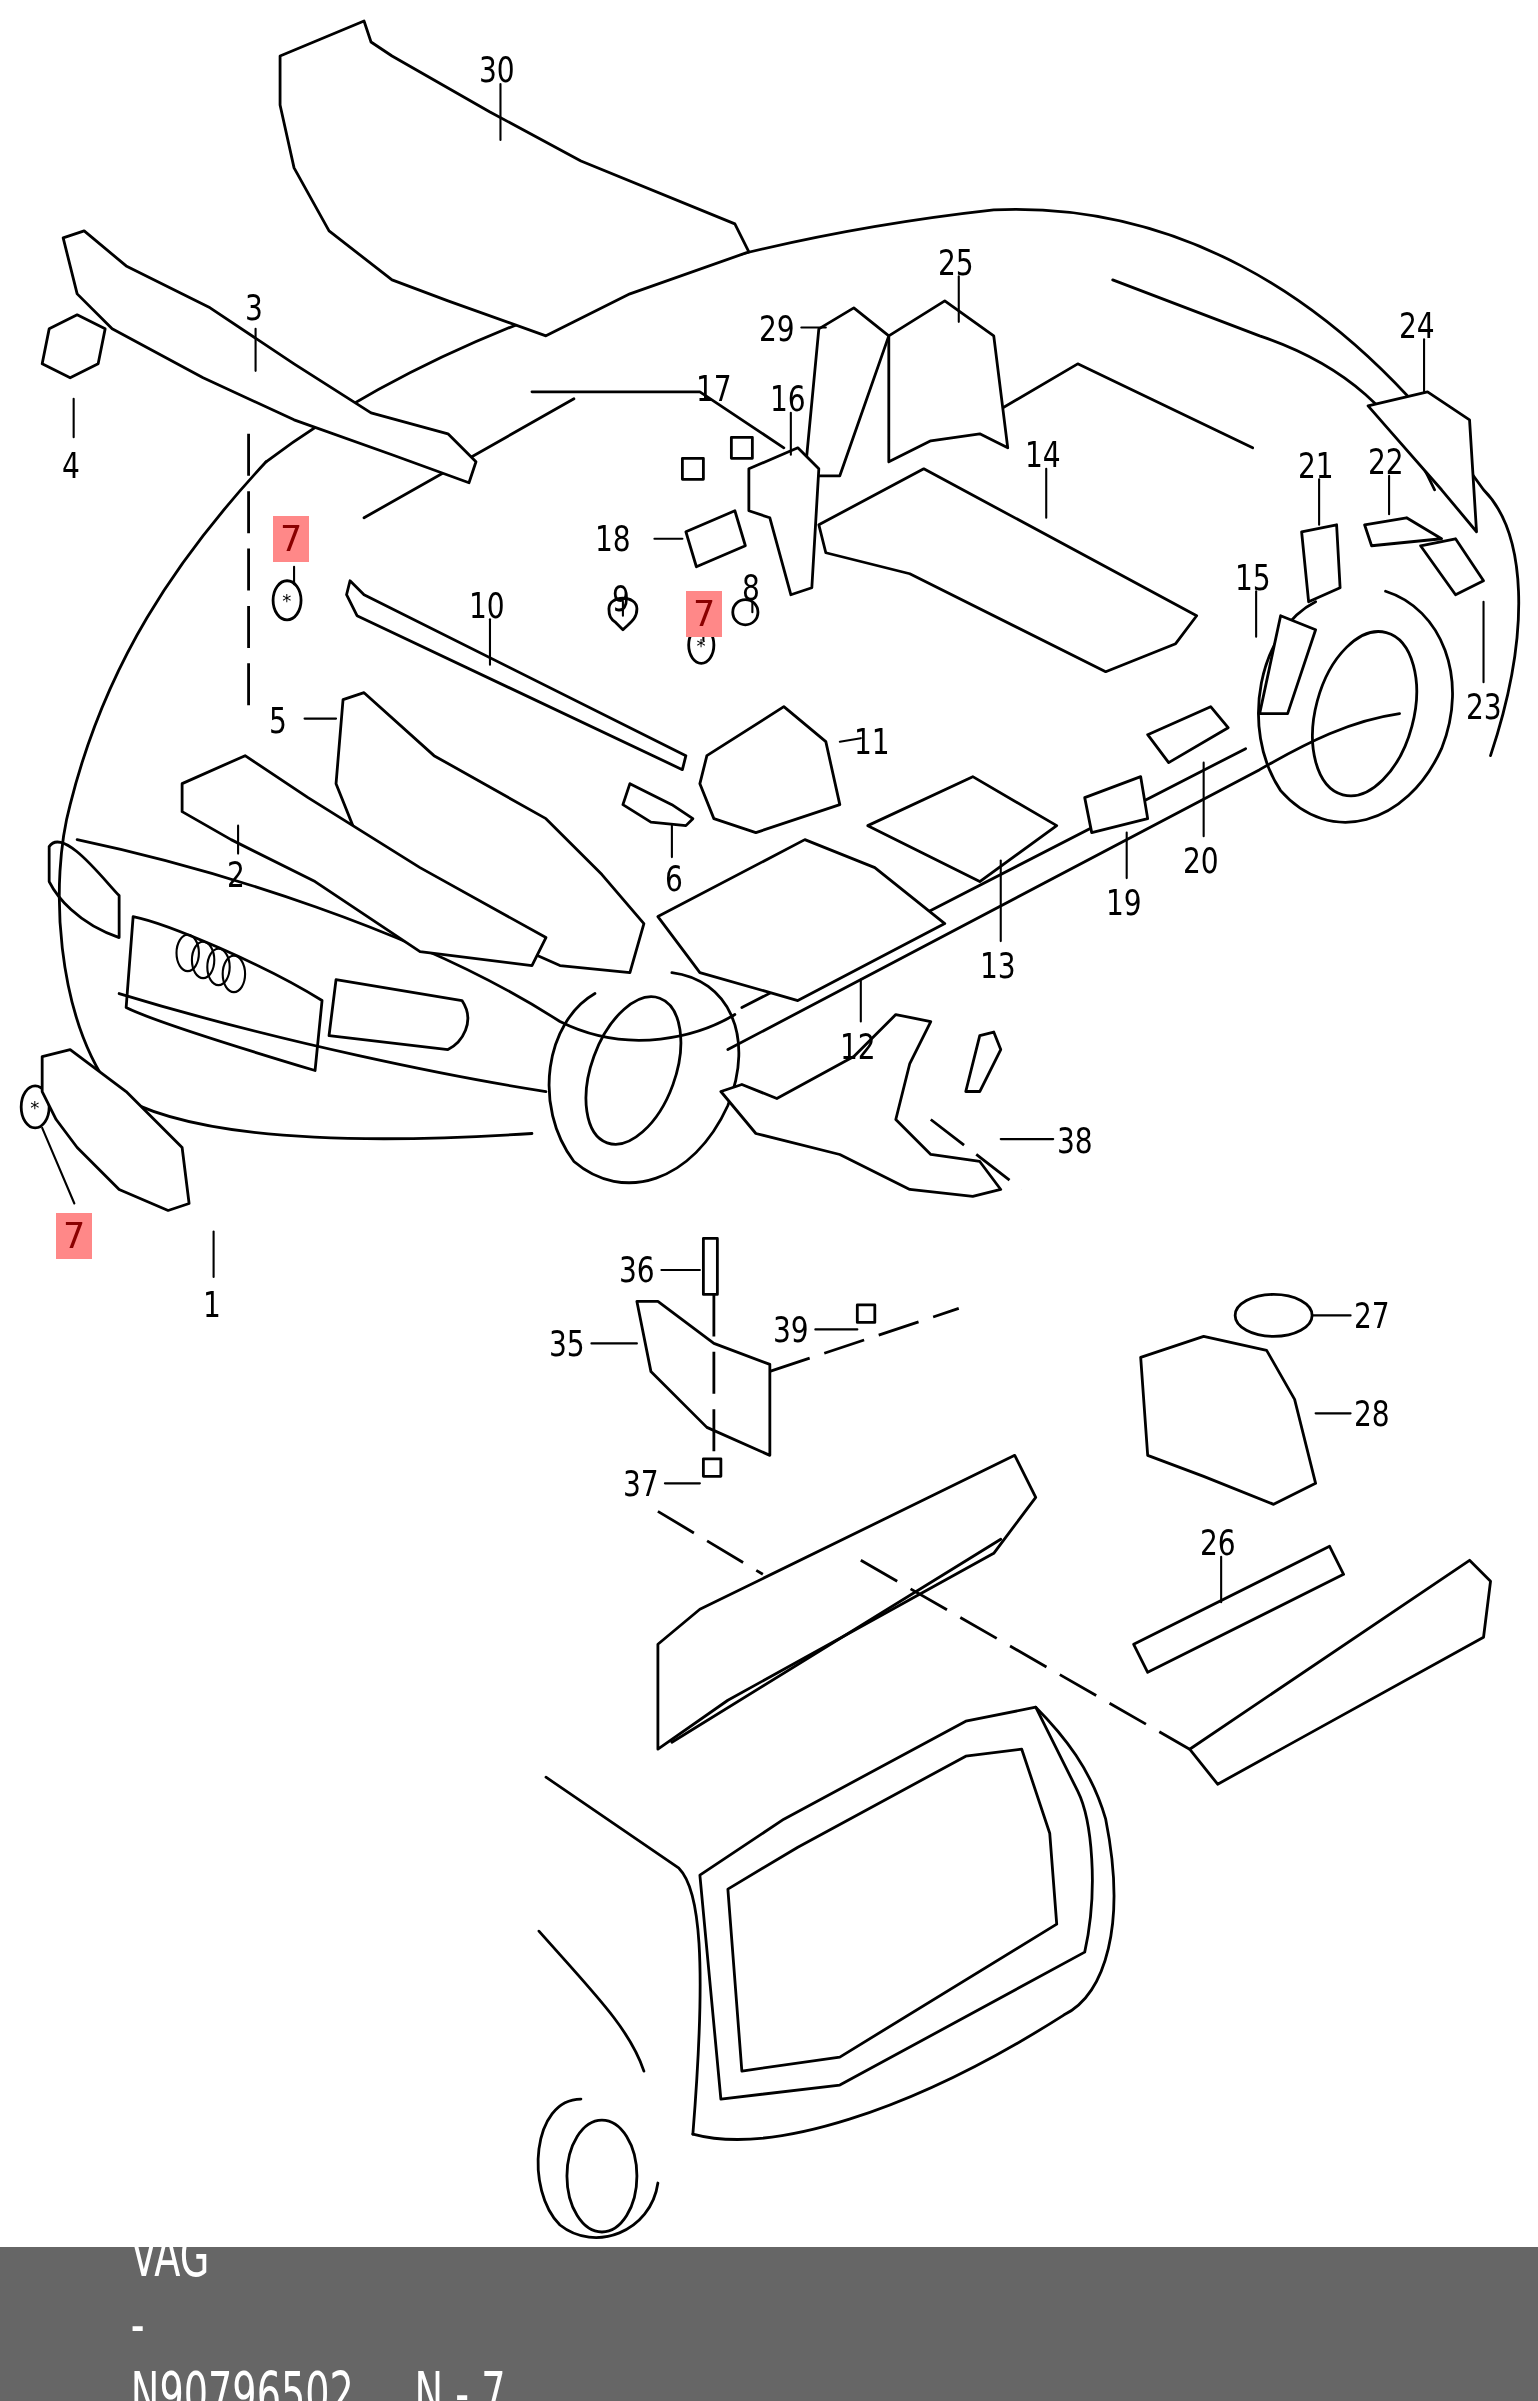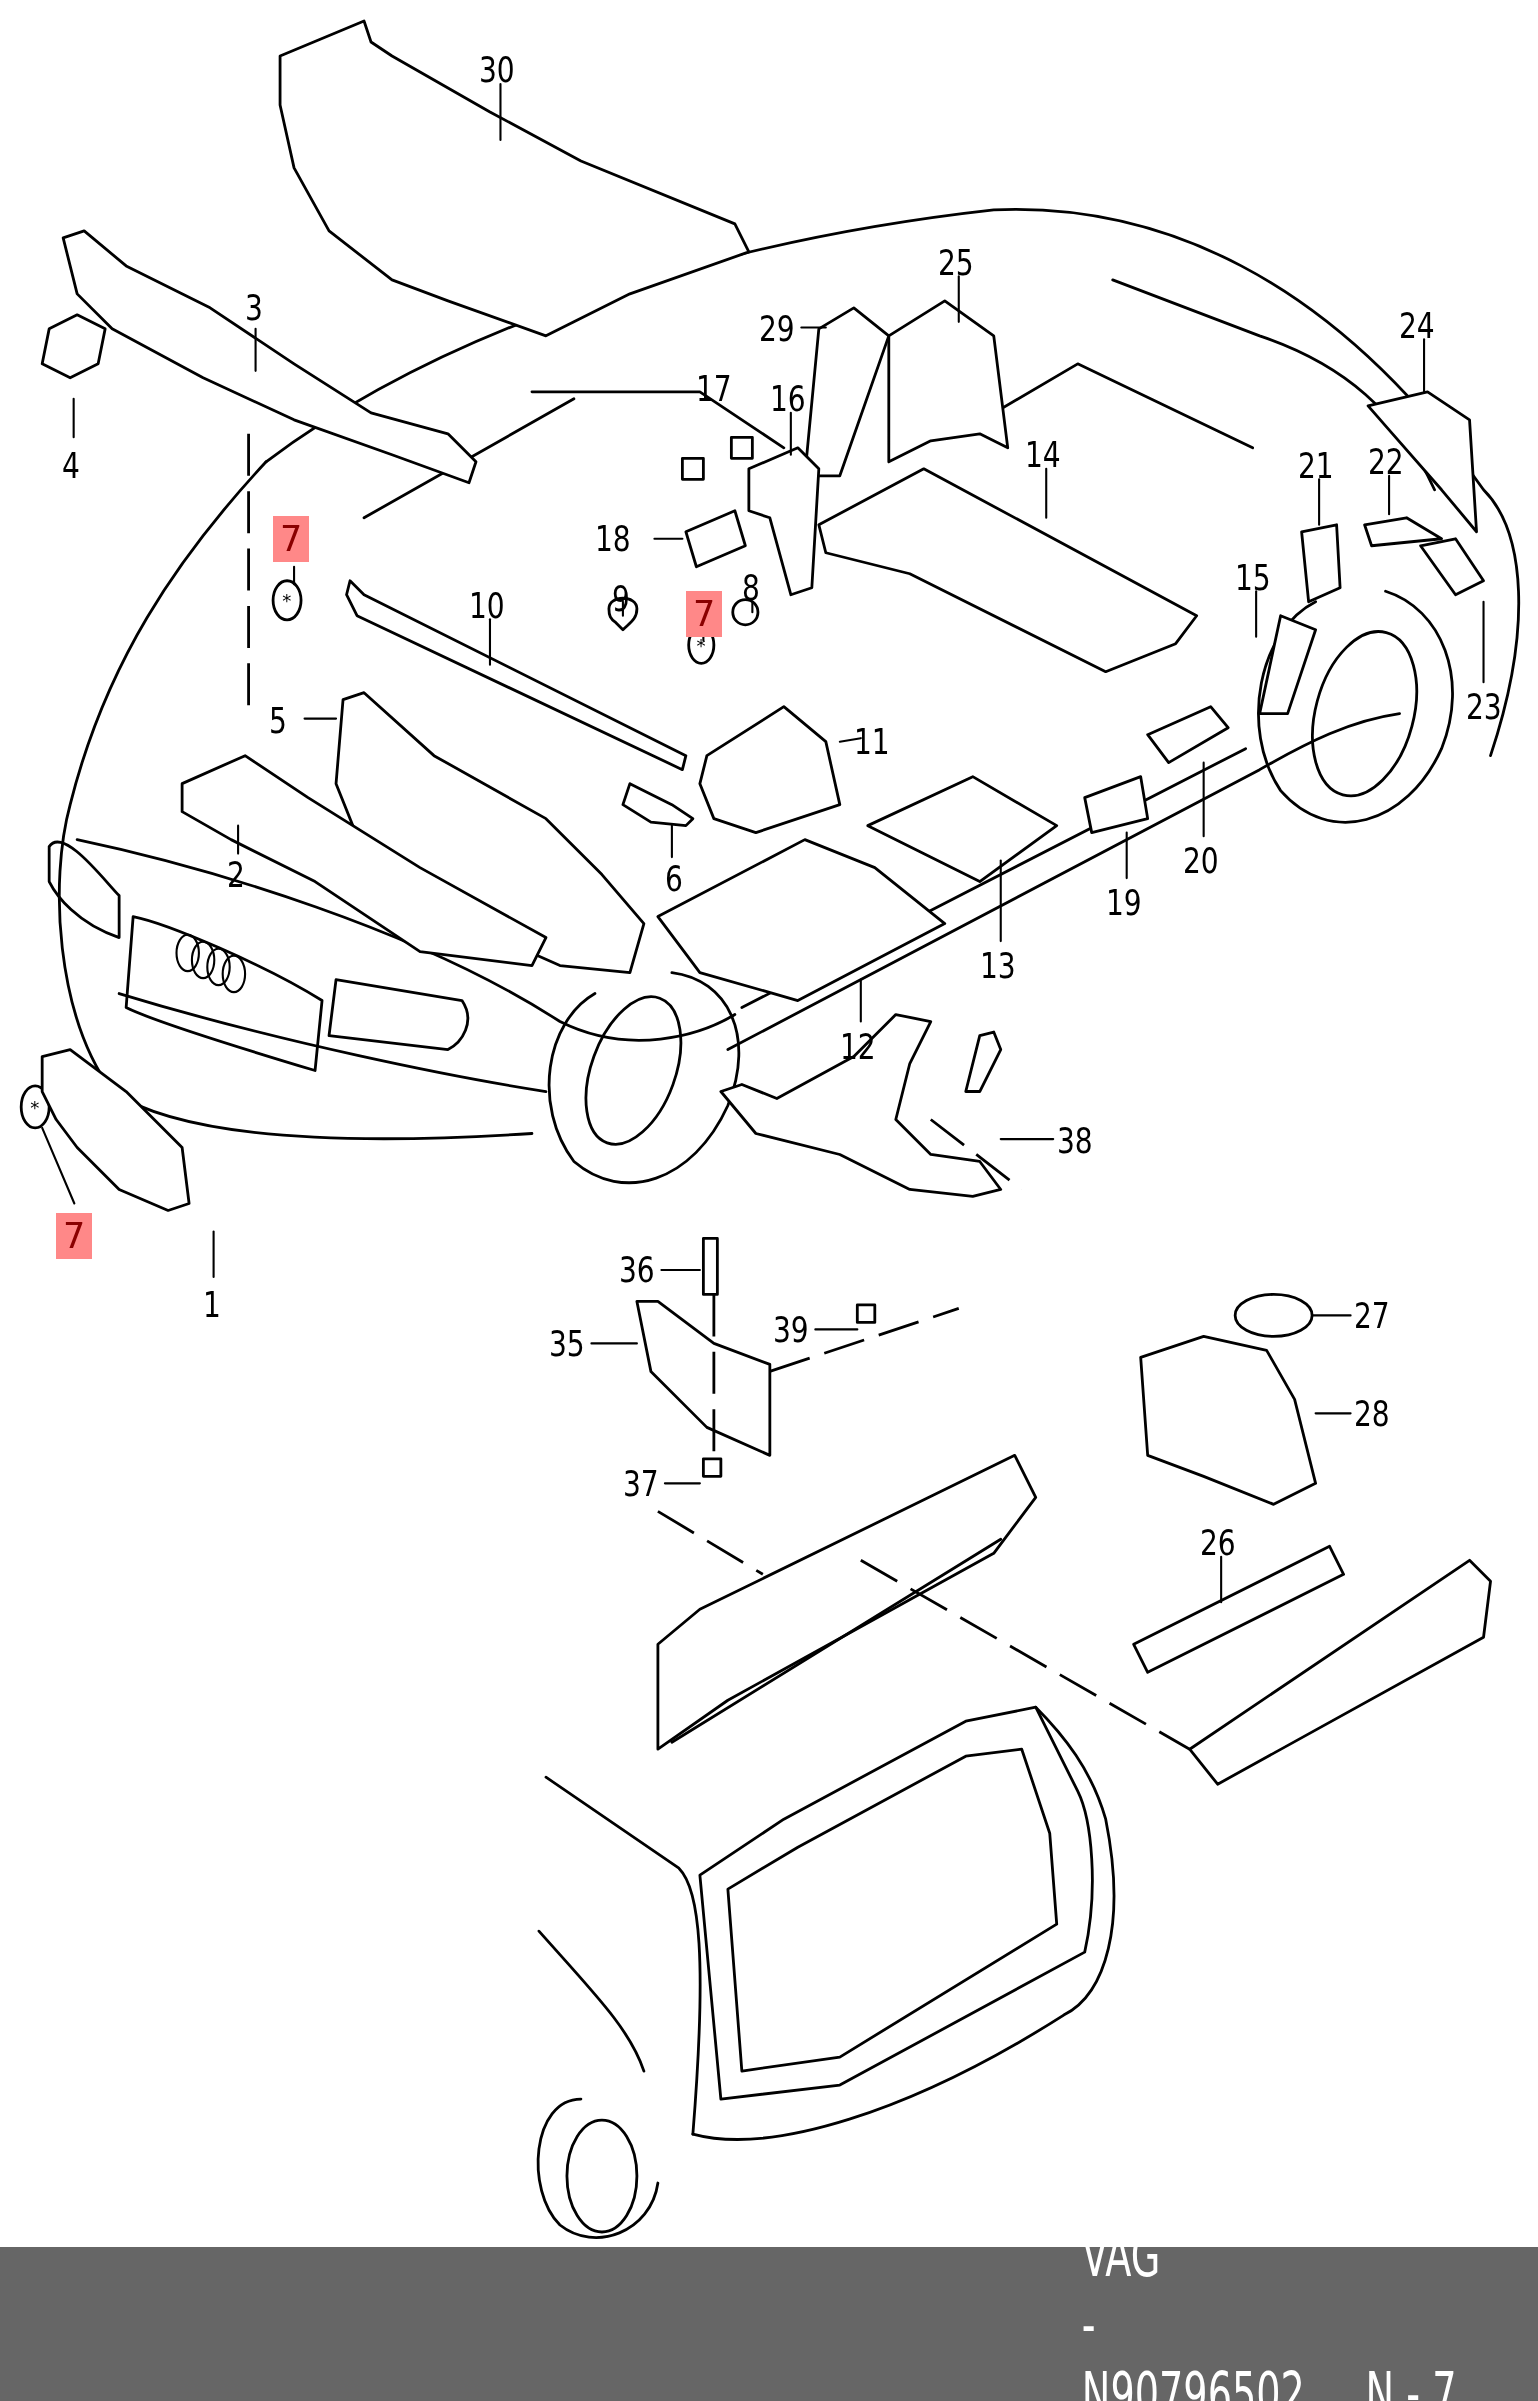--- a/index.html
+++ b/index.html
@@ -10,21 +10,21 @@
   .ln { fill: none; stroke: #000; stroke-width: 4; stroke-linecap: round; stroke-linejoin: round; }
   .thin { fill: none; stroke: #000; stroke-width: 3; stroke-linecap: round; }
   .part { fill: #fff; stroke: #000; stroke-width: 4; stroke-linejoin: round; }
   .dash { fill: none; stroke: #000; stroke-width: 4; stroke-dasharray: 60 22; }
   .lbl { position: absolute; font-family: "DejaVu Sans", sans-serif; font-size: 36px;
          color: #000; line-height: 1; transform: scaleX(0.78); transform-origin: left top;
          white-space: nowrap; }
   .lbl.hl { background: #ff8888; color: #8a0000; padding: 5.6px 7px; transform: none;
             font-size: 35px; }
   #footer { position: absolute; left: 0; top: 2247px; width: 1539px; height: 154px;
-            background: #666666; display: flex; align-items: center; justify-content: flex-end; }
+            background: #666666; display: flex; align-items: center; justify-content: flex-start; }
   #footer .ft { color: #ffffff; font-family: "DejaVu Sans Condensed", "DejaVu Sans", sans-serif;
                 font-size: 59px; transform: scaleX(0.72); white-space: pre; display: inline-block; }
 </style>
 </head>
 <body>
 
 <div id="diagram">
   <svg viewBox="0 0 2199 3210">
 
     <g>

